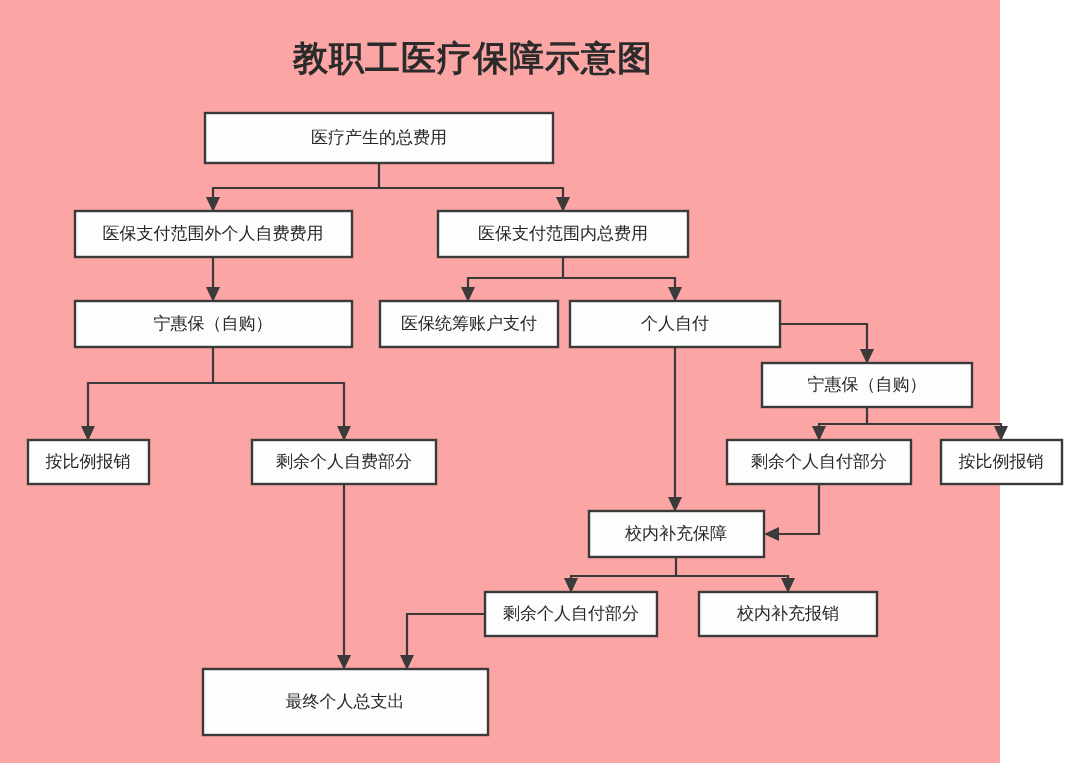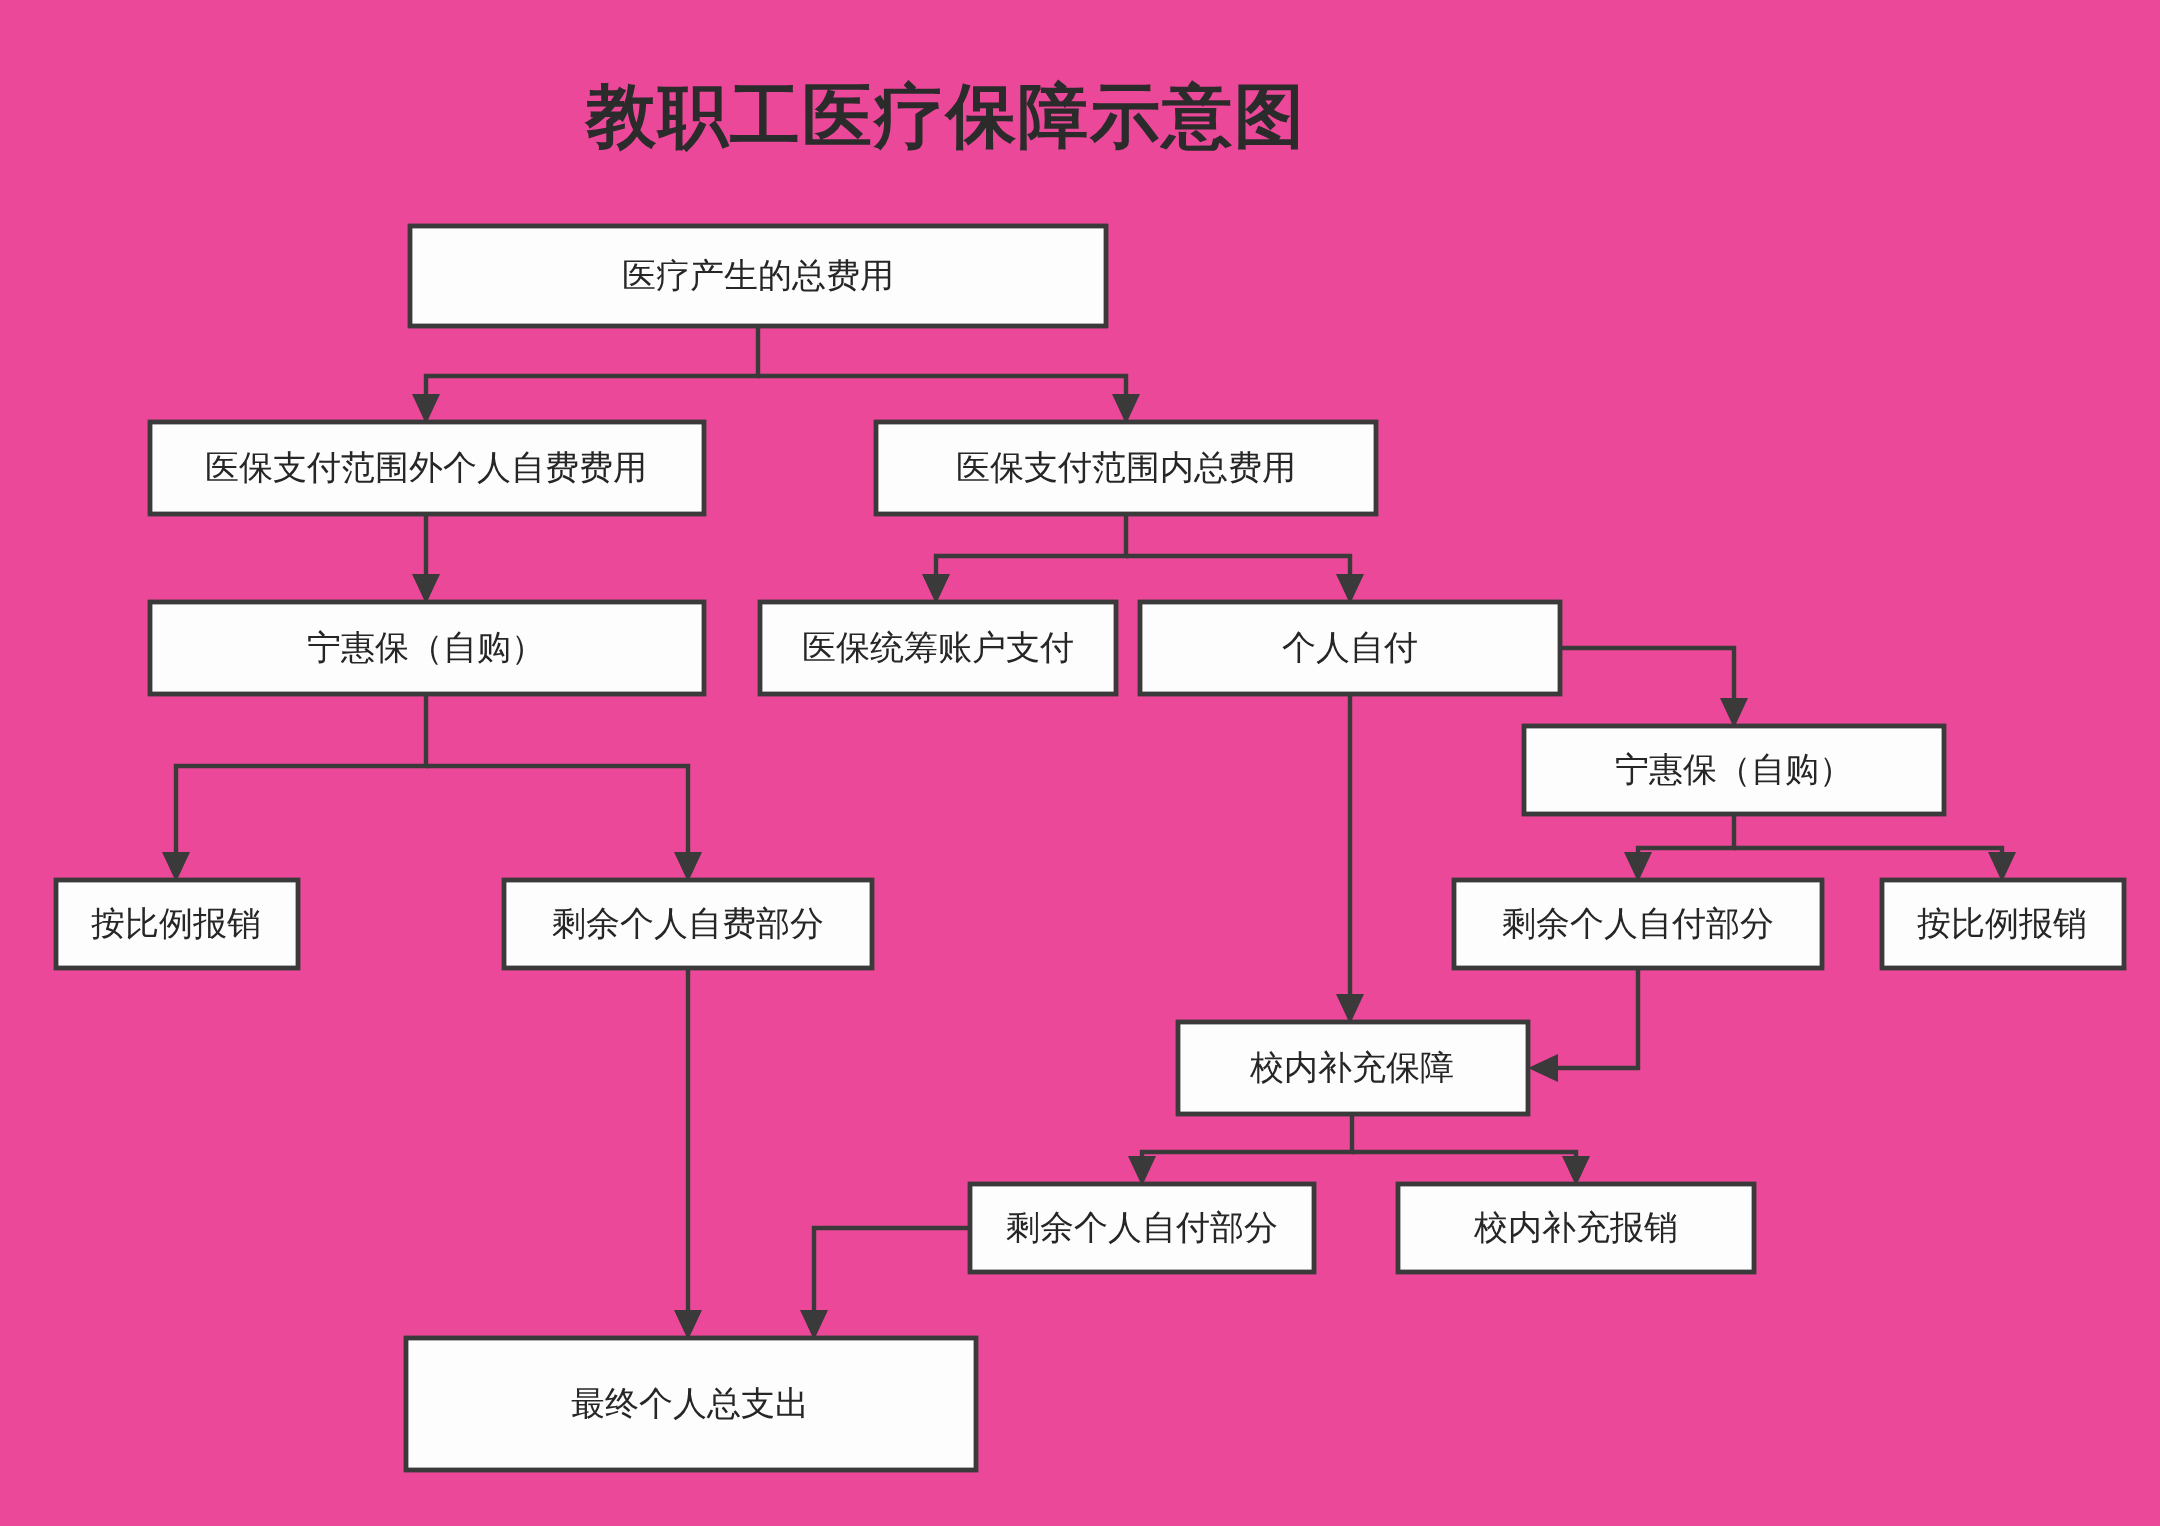--- a/index.html
+++ b/index.html
@@ -8,23 +8,23 @@
     background: #ffffff;
   }
   body {
     width: 1080px;
     height: 763px;
     font-family: "Liberation Sans", "DejaVu Sans", sans-serif;
     overflow: hidden;
   }
   #chart-root {
     position: relative;
-    width: 1080px;
+    width: 1000px;
     height: 763px;
-    background: #ec4899;
+    background: #fca5a5;
   }
   #flow-svg {
     position: absolute;
     top: 0;
     left: 0;
     width: 1080px;
     height: 763px;
   }
   .diagram-title {
     font-size: 35px;

